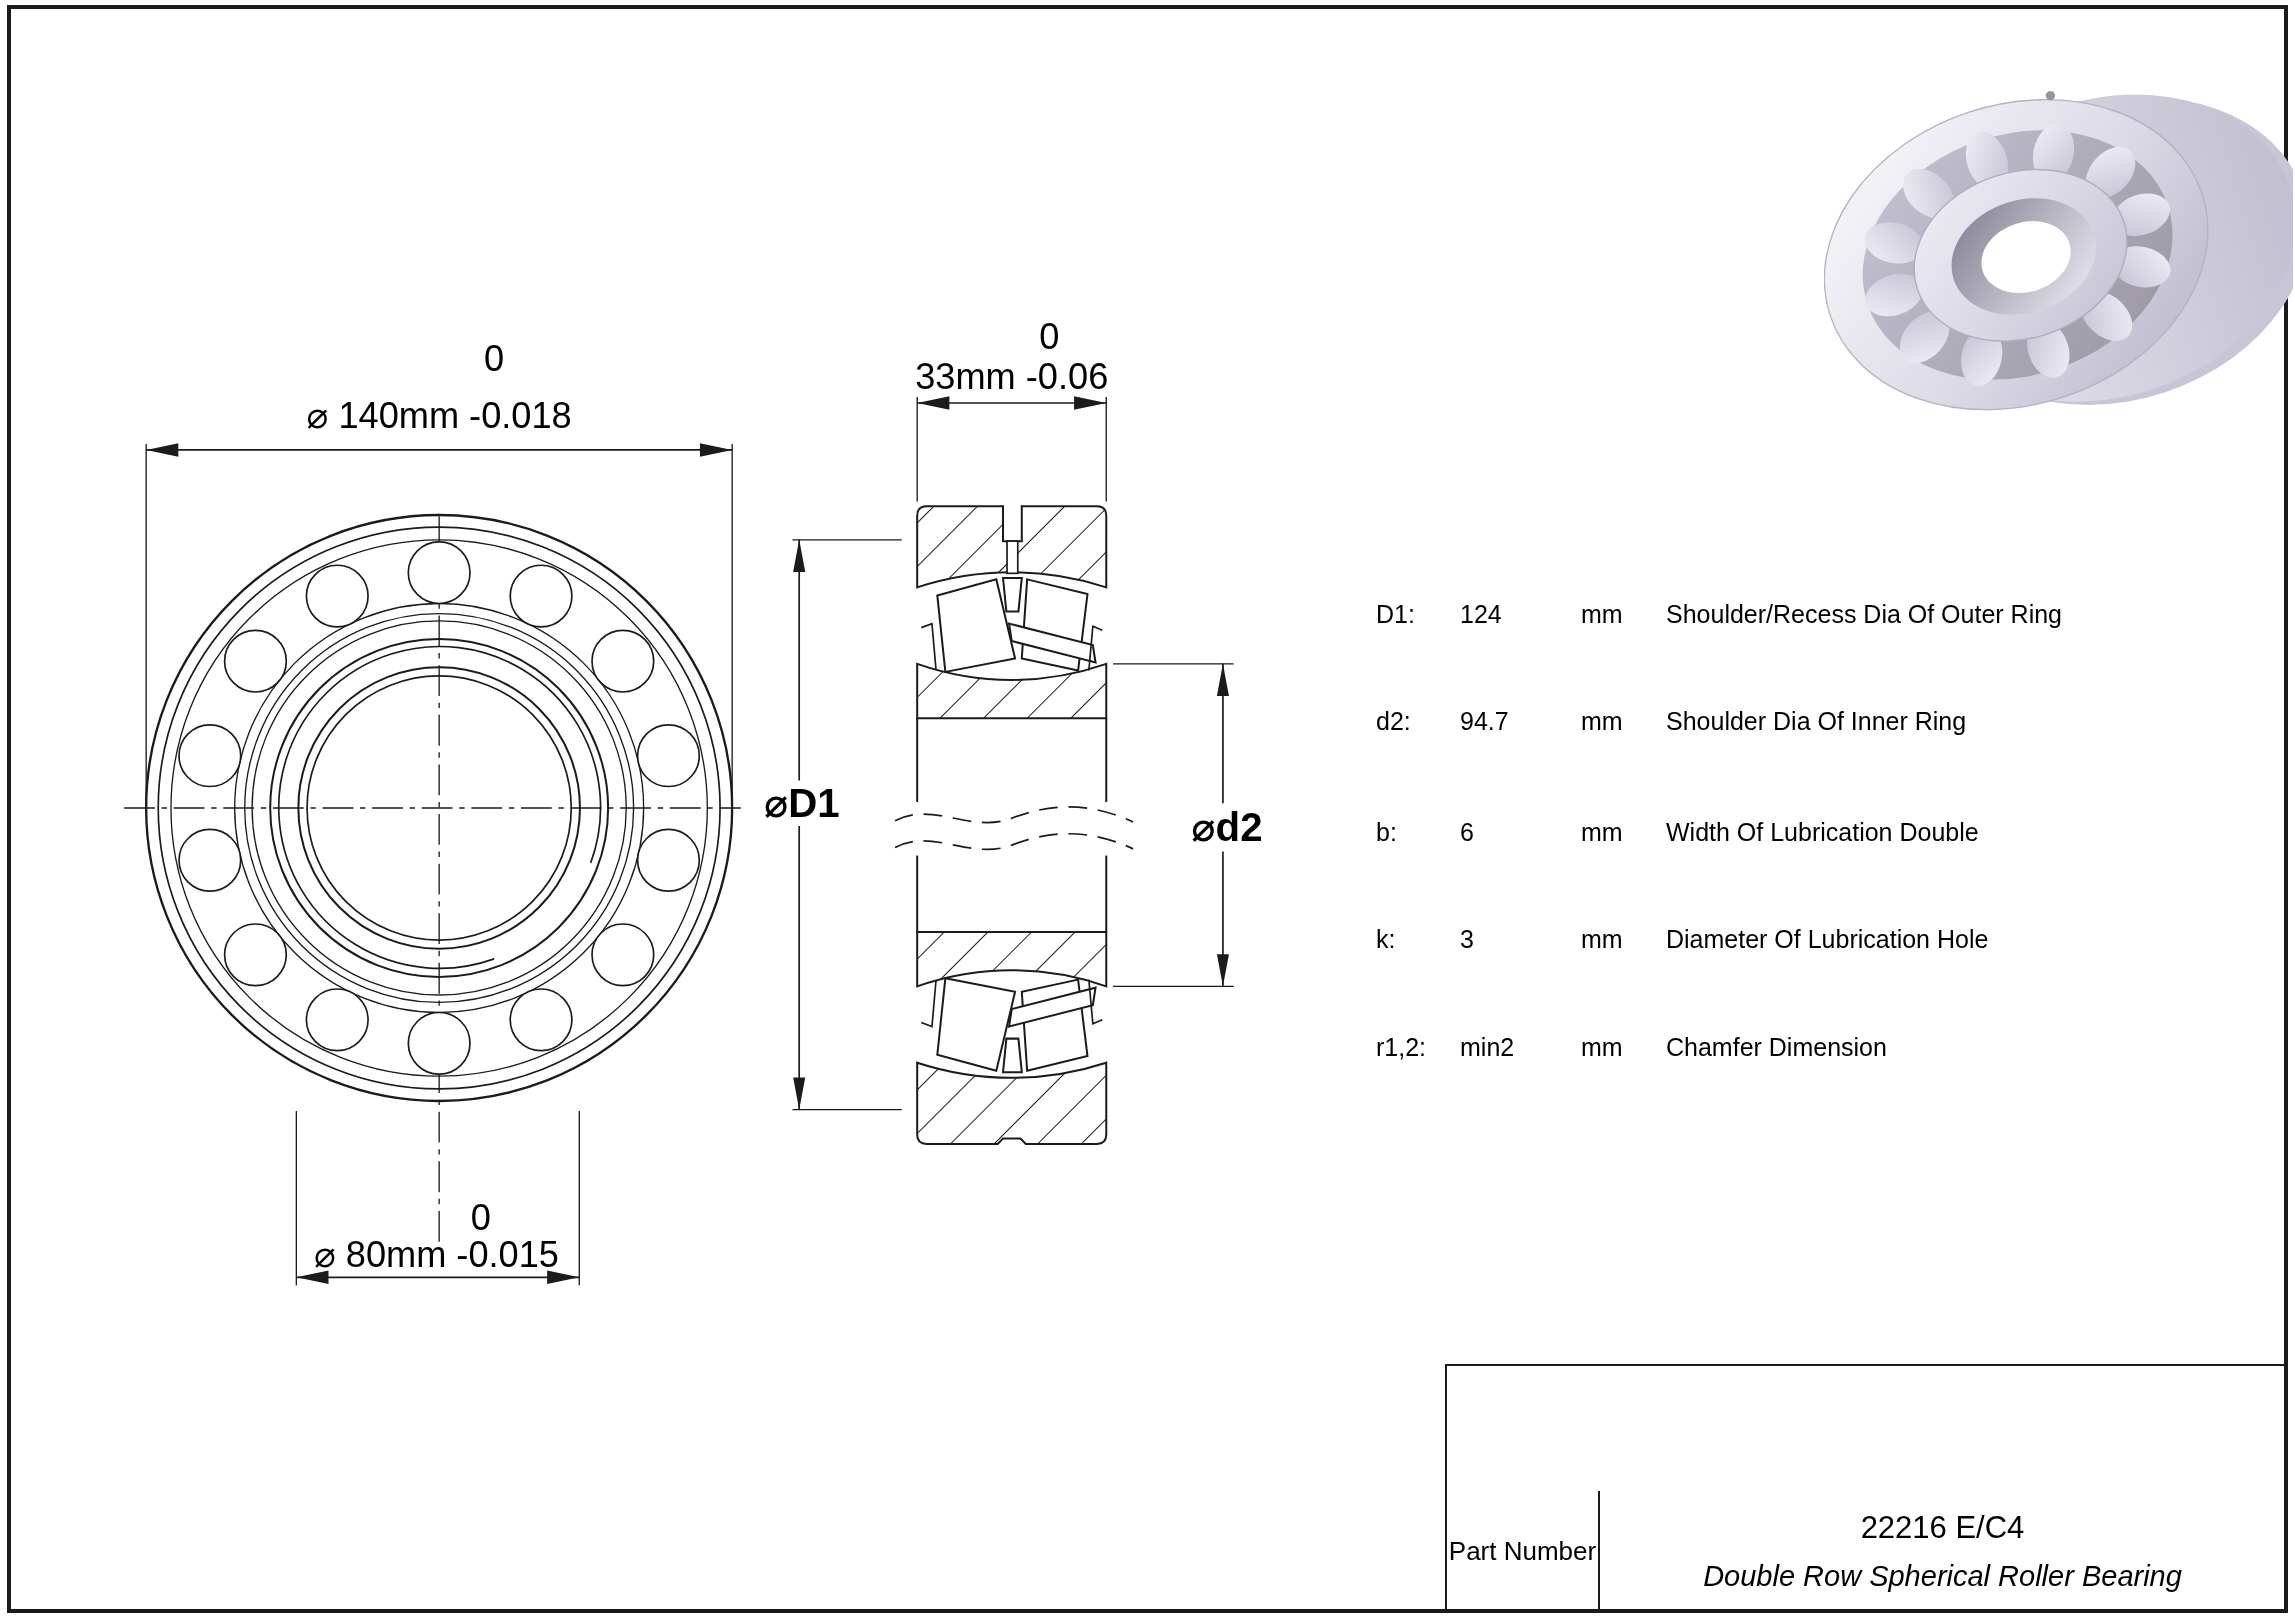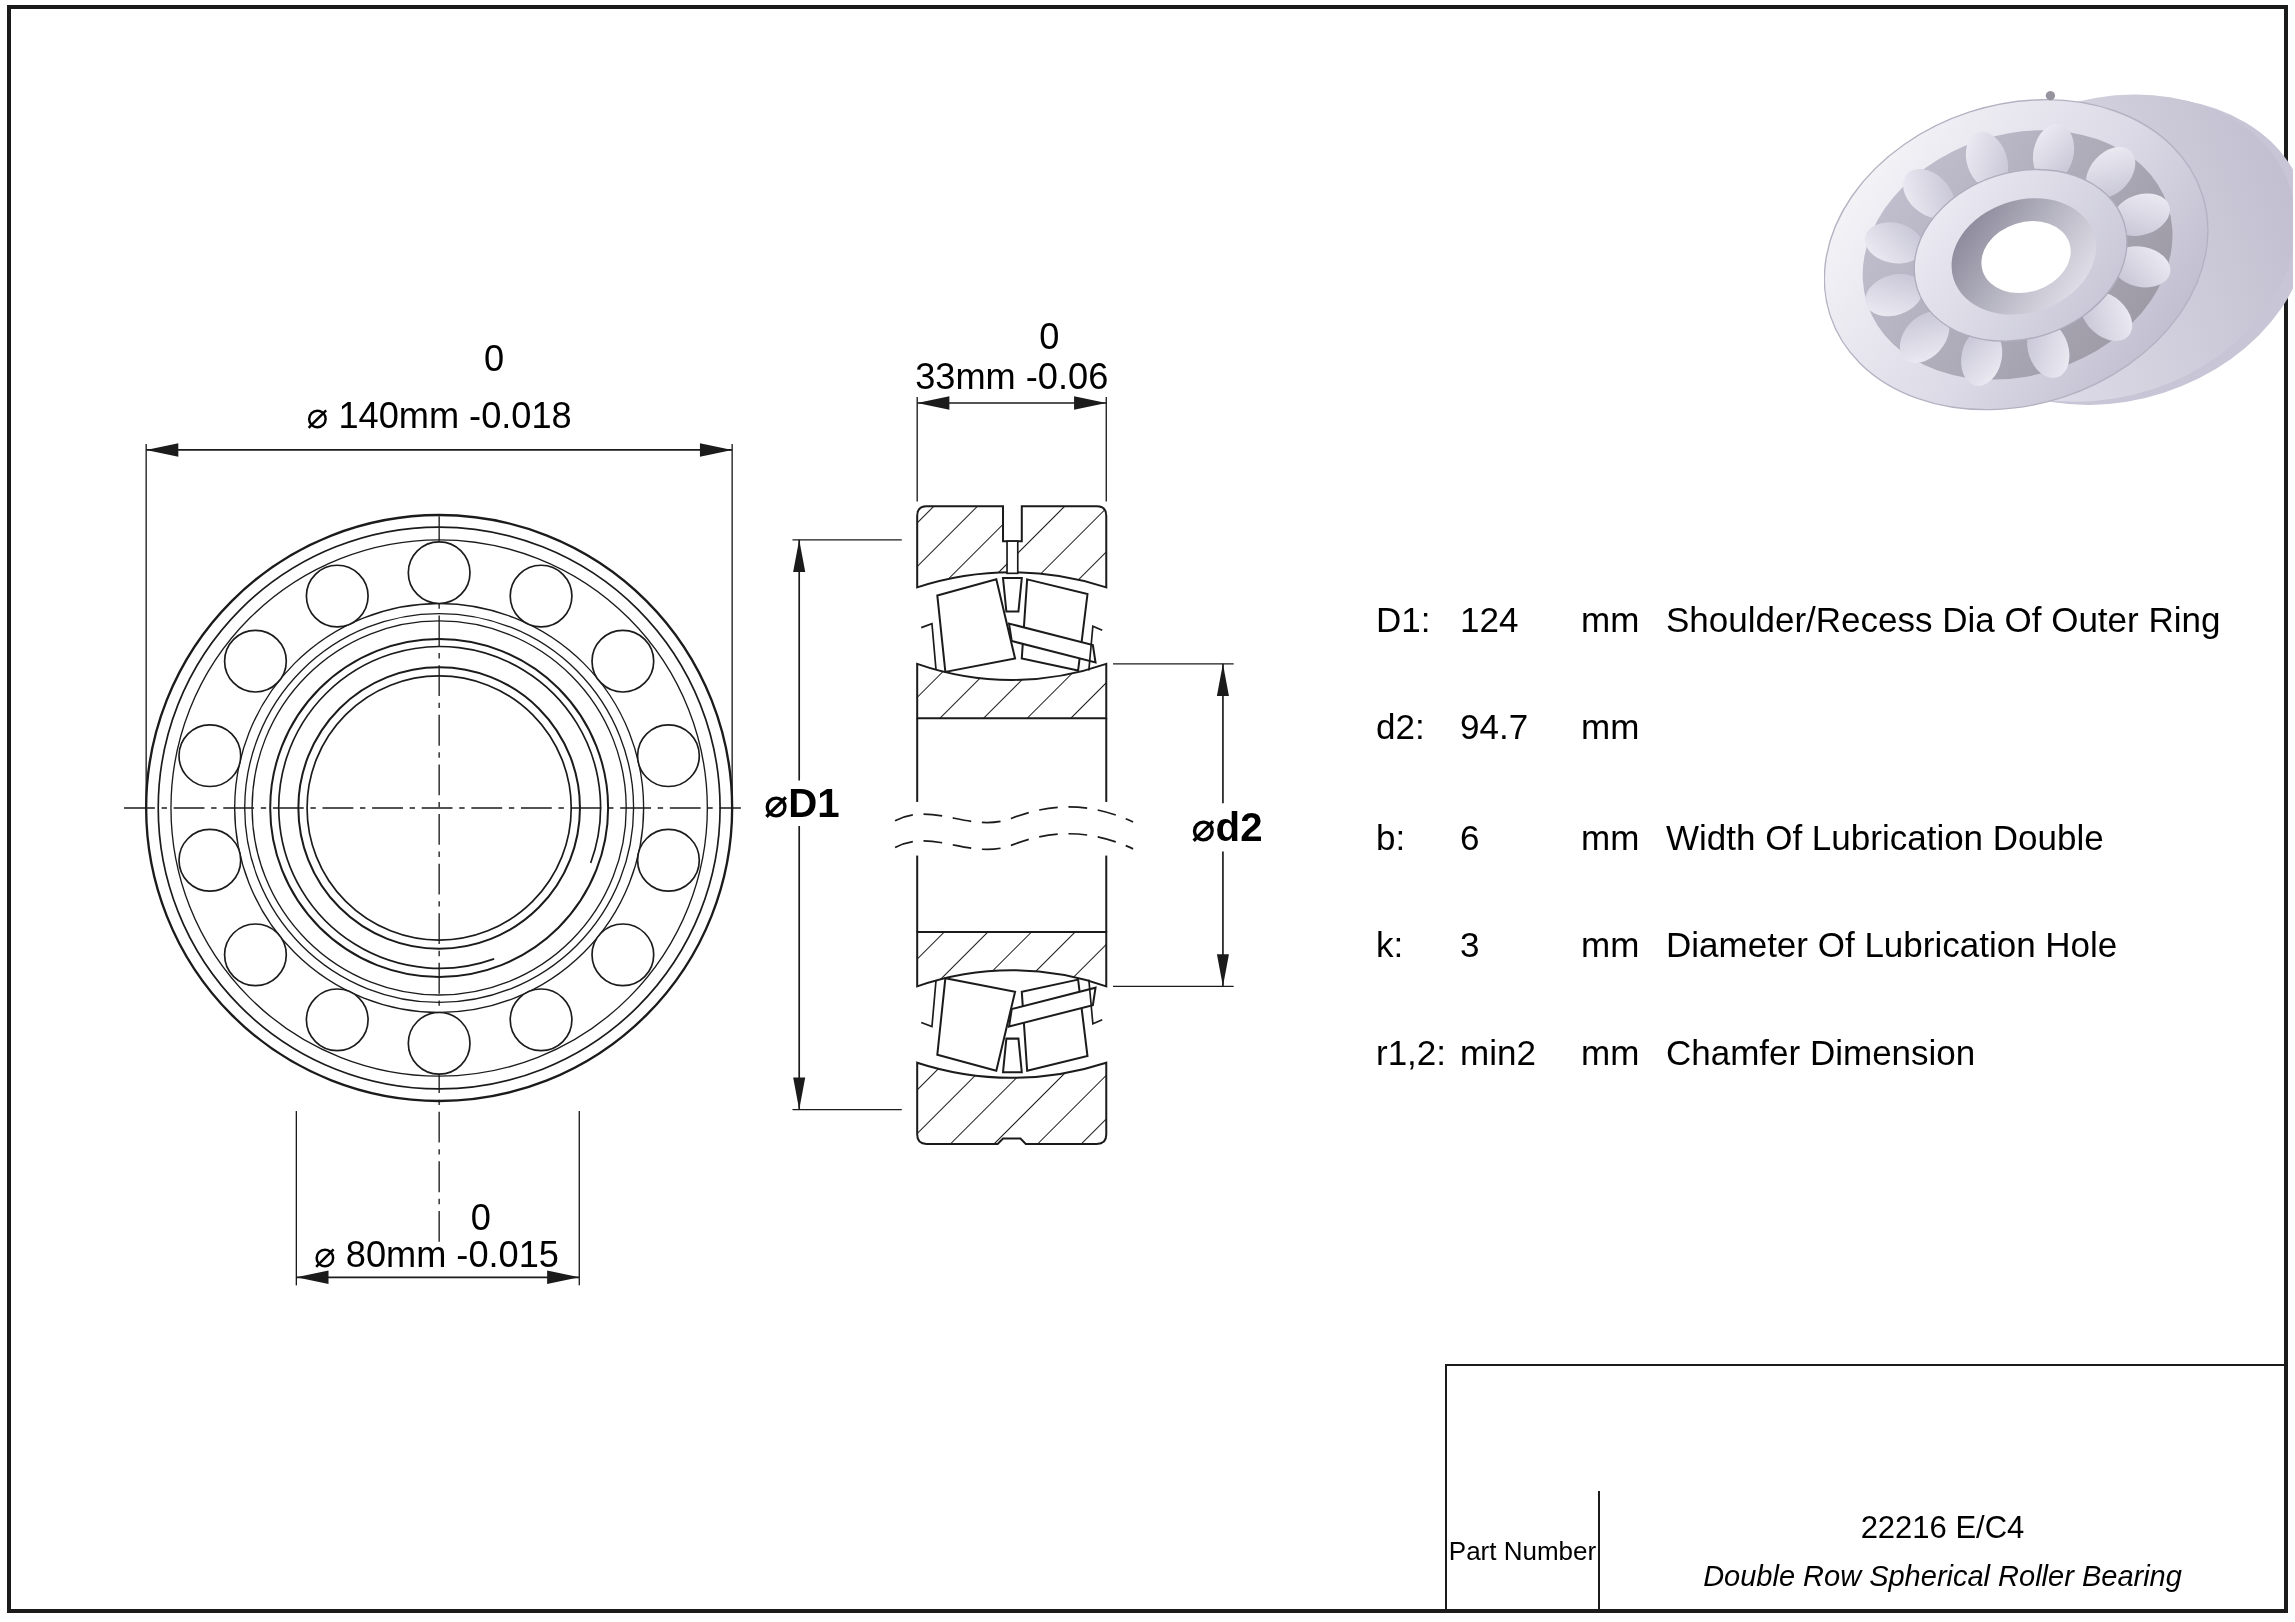--- a/index.html
+++ b/index.html
@@ -4,21 +4,21 @@
 <style>
   html,body{margin:0;padding:0;background:#fff;}
   .page{position:relative;width:2295px;height:1622px;background:#fff;overflow:hidden;
         font-family:"Liberation Sans","DejaVu Sans",sans-serif;color:#000;}
   .frame{position:absolute;left:6.7px;top:5.4px;right:6.7px;bottom:8.7px;border:4.7px solid #1b1b1b;}
   svg{position:absolute;left:0;top:0;}
   svg text{fill:#000;font-family:"Liberation Sans","DejaVu Sans",sans-serif;}
   .dimtext{font-size:54px;}
   .dimlabel{font-size:60px;font-weight:bold;}
   .specs{position:absolute;left:1376px;top:0;width:912px;}
-  .spec-row{position:absolute;left:0;height:42px;width:912px;font-size:35px;white-space:nowrap;}
+  .spec-row{position:absolute;left:0;height:42px;width:912px;font-size:25px;white-space:nowrap;}
   .spec-row span{position:absolute;top:0;}
   .col-p{left:0;}
   .col-v{left:84px;}
   .col-u{left:205px;}
   .col-d{left:290px;}
   .tblock{position:absolute;left:1445px;top:1364px;width:842px;height:248px;
           border:2.7px solid #1b1b1b;box-sizing:border-box;}
   .tb-row1{position:absolute;left:0;top:0;width:100%;height:125px;box-sizing:border-box;
            border-bottom:2.7px solid #1b1b1b;display:flex;align-items:center;justify-content:center;
            font-size:28px;}
@@ -223,20 +223,21 @@
     <div class="spec-row" style="top:600px">
       <span class="col-p">D1:</span>
       <span class="col-v">124</span>
       <span class="col-u">mm</span>
       <span class="col-d">Shoulder/Recess Dia Of Outer Ring</span>
     </div>
     <div class="spec-row" style="top:707px">
       <span class="col-p">d2:</span>
       <span class="col-v">94.7</span>
       <span class="col-u">mm</span>
+      <span class="col-d">Shoulder Dia Of Inner Ring</span>
     </div>
     <div class="spec-row" style="top:818px">
       <span class="col-p">b:</span>
       <span class="col-v">6</span>
       <span class="col-u">mm</span>
       <span class="col-d">Width Of Lubrication Double</span>
     </div>
     <div class="spec-row" style="top:925px">
       <span class="col-p">k:</span>
       <span class="col-v">3</span>

